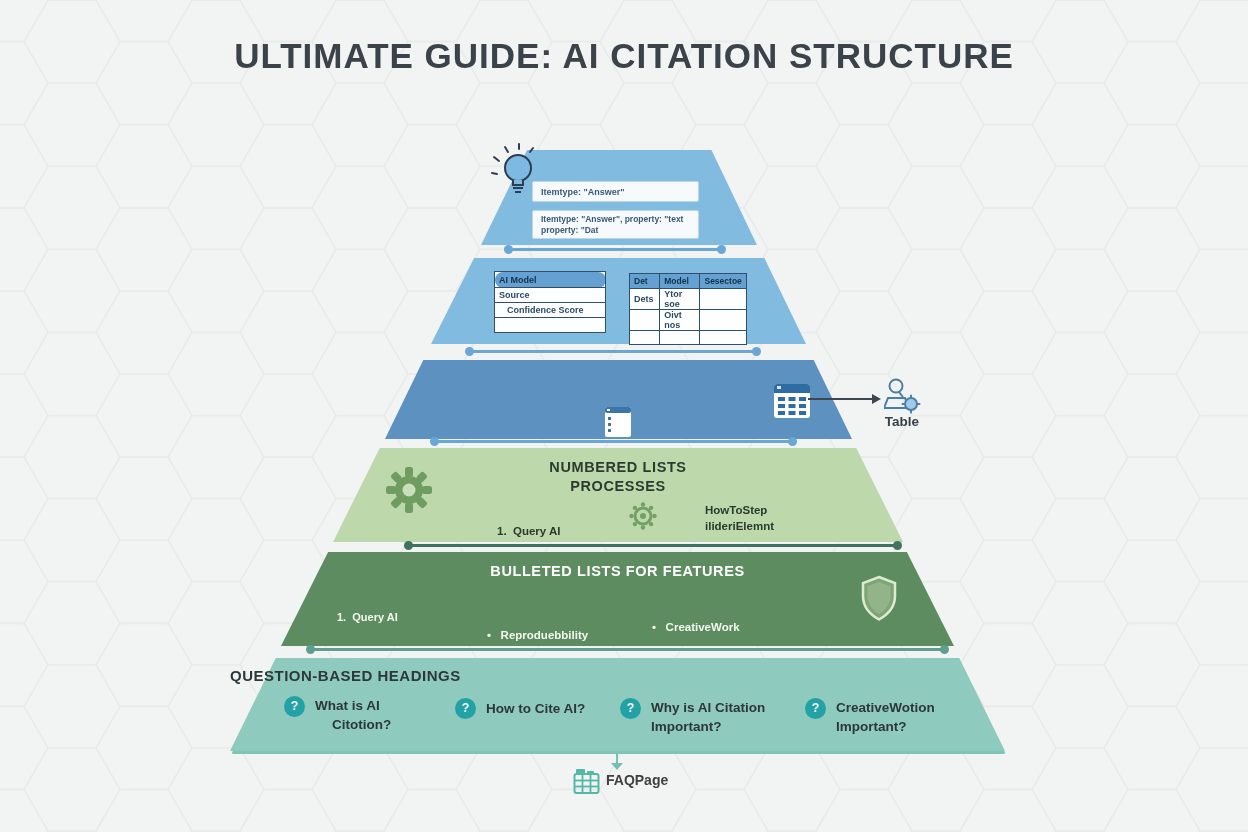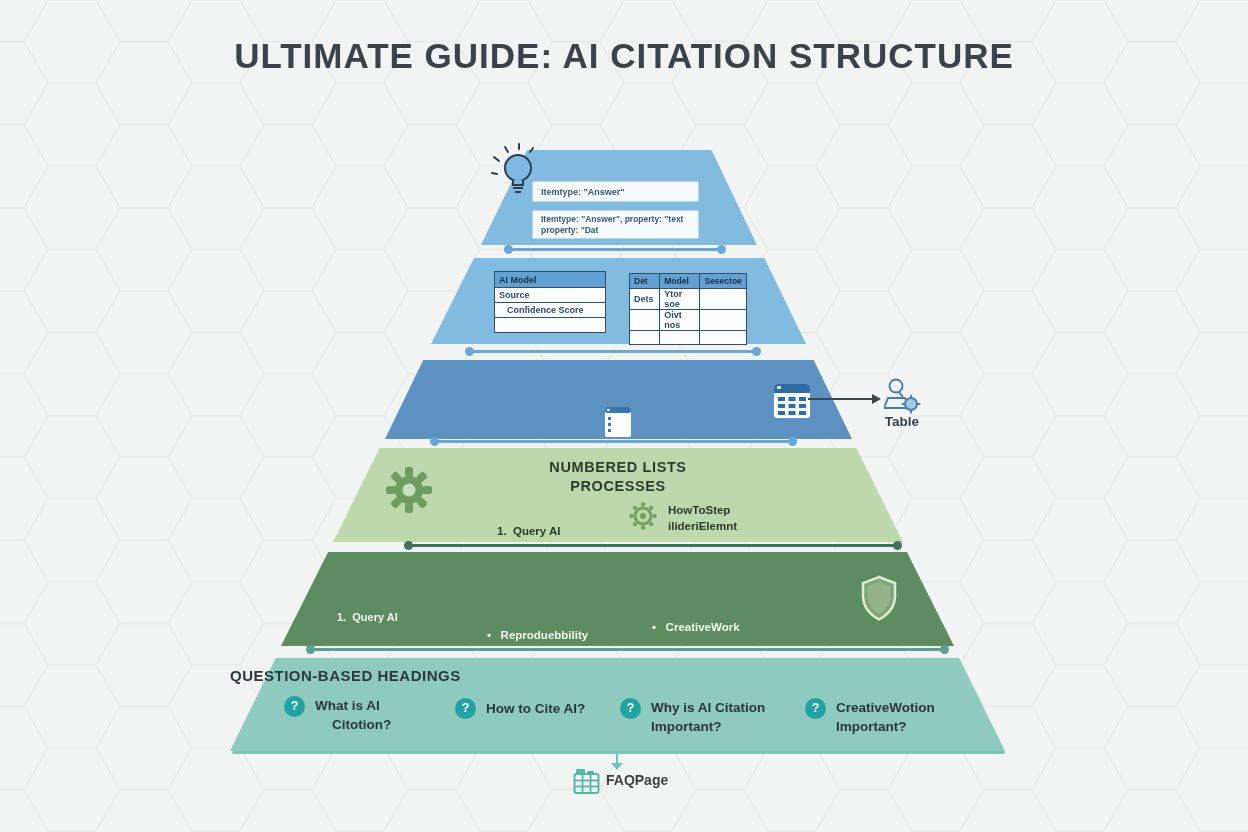--- a/index.html
+++ b/index.html
@@ -52,42 +52,42 @@
   .l1-box{background:#f6fafc;border:1px solid #bdd6e8;border-radius:2px;color:#3a5a74;}
   .b1{left:532px;top:181px;width:167px;height:21px;font-size:9px;line-height:21px;padding-left:8px;box-sizing:border-box;font-weight:600;}
   .b2{left:532px;top:210px;width:167px;height:29px;font-size:8.5px;line-height:11px;padding:3px 8px;box-sizing:border-box;font-weight:600;}
   .b2 span{display:block;}
 
   
   table{border-collapse:collapse;background:#fdfeff;}
   td,th{border:1px solid #2f4f6b;font-size:9px;color:#2c4a63;text-align:left;padding:0 4px;font-weight:600;}
   th{background:#64a0d2;color:#14324a;}
   .t-left{left:494px;top:271px;width:112px;}
-  .t-left th{height:15px;}
+  .t-left th{height:15px;border-radius:8px;}
   .t-left td{height:14px;}
   .t-left .ind{padding-left:12px;}
   .t-right{left:629px;top:273px;width:118px;}
   .t-right th{height:14px;font-size:8.5px;}
   .t-right td{height:13px;}
   .t-right .cA{width:26px;} .t-right .cB{width:50px;} .t-right .cC{width:38px;}
 
   
   .l3-title{left:385px;top:371px;width:467px;text-align:center;font-size:15.5px;font-weight:800;
             color:#fff;letter-spacing:.8px;line-height:19px;}
   .callout-line{left:808px;top:398px;width:64px;height:2px;background:#3d474f;}
   .callout-arrow{left:872px;top:394px;width:0;height:0;border-top:5px solid transparent;
                  border-bottom:5px solid transparent;border-left:9px solid #3d474f;}
   .callout-label{left:869px;top:414px;width:66px;text-align:center;font-size:13.5px;font-weight:700;color:#38424a;}
 
   
   .l4-title{left:333px;top:458px;width:570px;text-align:center;font-size:14.5px;font-weight:800;
             color:#2c3b30;letter-spacing:.6px;line-height:19px;}
   .l4-list{left:497px;top:489px;font-size:11.5px;color:#2b3a2f;line-height:17px;font-weight:600;white-space:pre;}
   .l4-side{left:668px;top:503px;font-size:11.5px;color:#2b3a2f;line-height:15.5px;font-weight:600;}
-  .l4-side span{display:block;}
+  .l4-side span{display:block;margin-left:37px;}
 
   
   .l5-title{left:281px;top:563px;width:673px;text-align:center;font-size:14.5px;font-weight:800;
             color:#fff;letter-spacing:.6px;}
   .l5-num{left:337px;top:581px;font-size:11px;color:#f2f7ef;line-height:14.5px;font-weight:600;white-space:pre;}
   .l5-mid{left:487px;top:590px;font-size:11.5px;color:#f2f7ef;line-height:18px;font-weight:600;white-space:pre;}
   .l5-right{left:652px;top:587px;font-size:11.5px;color:#f2f7ef;line-height:16px;font-weight:600;white-space:pre;}
   .l5-right .indent{padding-left:14px;}
   .l5-num span,.l5-mid span,.l5-right span{display:block;}
 
@@ -277,20 +277,21 @@
     </g>
   </svg>
   <div class="abs l4-side">
     <span>HowToStep</span>
     <span>ilideriElemnt</span>
   </div>
 
   <div class="conn c4"></div>
 
   <div class="layer l5"></div>
+  <div class="abs l5-title">BULLETED LISTS FOR FEATURES</div>
   <div class="abs l5-num">
     <span>1.  Query AI</span>
     <span>2.  Evaluate Output</span>
     <span>3.  Cress-Refeence</span>
     <span>4.  Cite</span>
   </div>
   <div class="abs l5-mid">
     <span>•   Reproduebbility</span>
     <span>•   Accurecy</span>
   </div>

